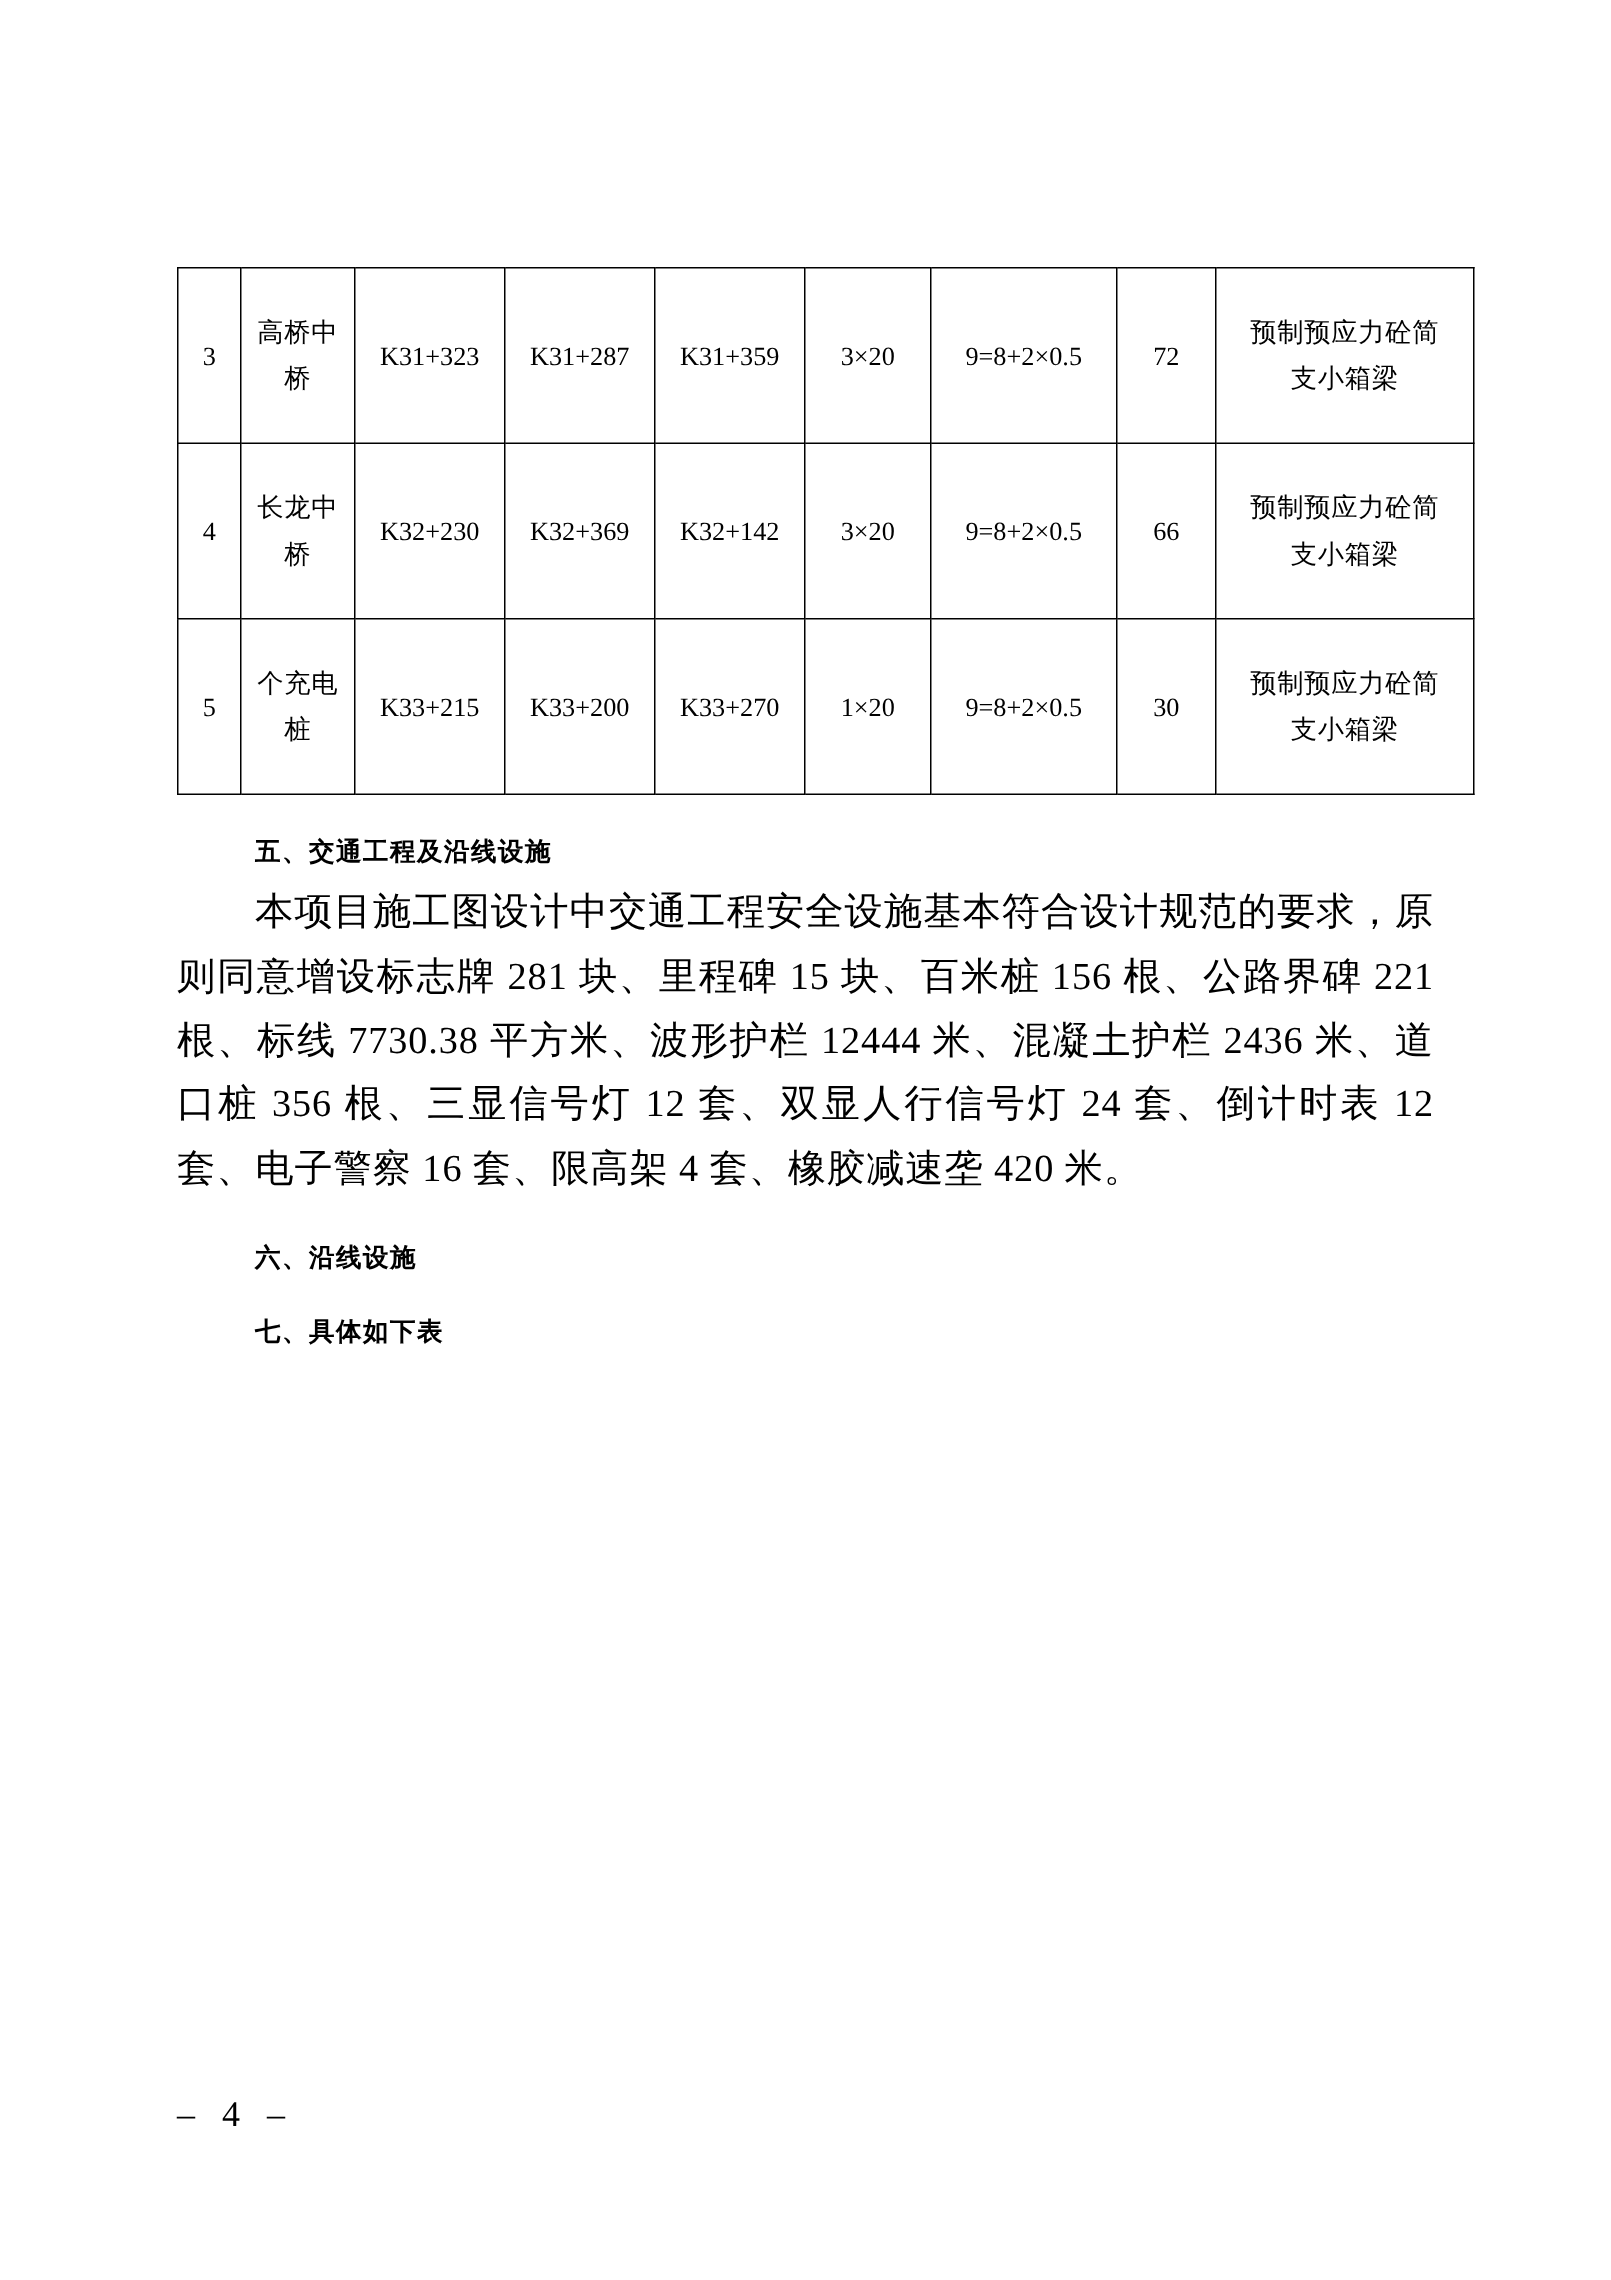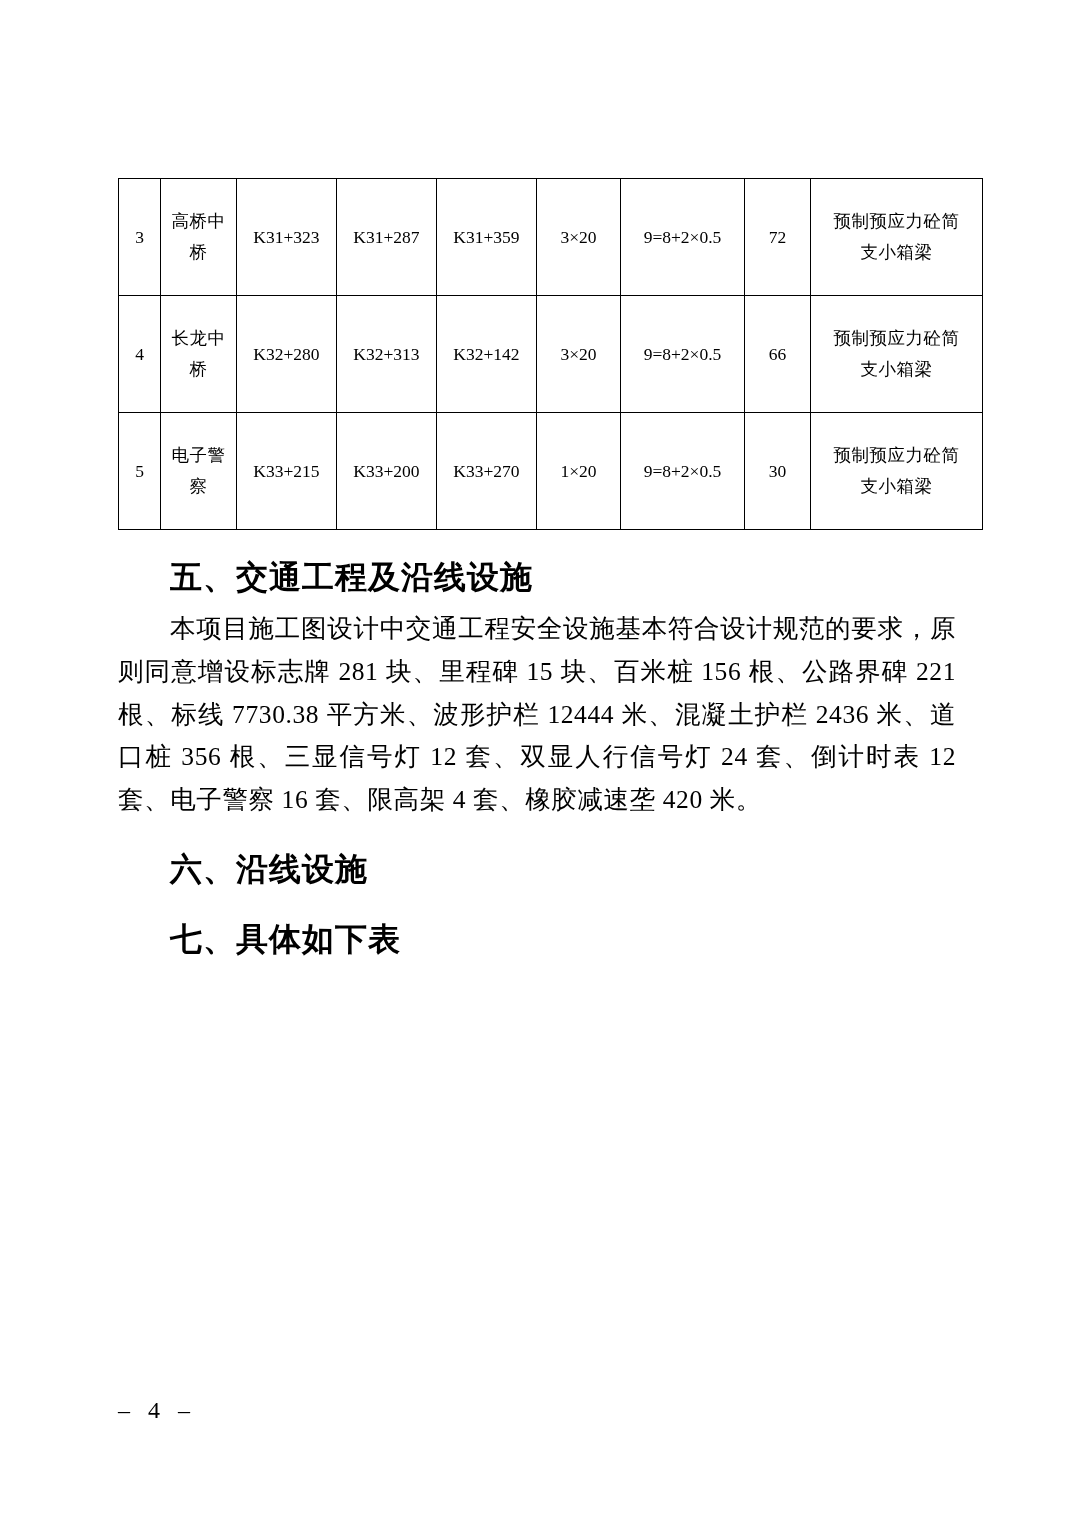--- a/index.html
+++ b/index.html
@@ -56,21 +56,21 @@
   }
   .cell-note {
     line-height: 2.0;
     letter-spacing: 0.5px;
   }
 
   
   .sec-head {
     font-family: "Liberation Sans", "DejaVu Sans", sans-serif;
     font-weight: bold;
-    font-size: 32px;
+    font-size: 17px;
     letter-spacing: 1px;
     margin: 26px 0 8px 0;
     text-indent: 52px;
   }
   p.body {
     font-size: 25.5px;
     line-height: 1.68;
     text-align: justify;
     text-justify: inter-ideograph;
     margin: 0 0 4px 0;
@@ -113,34 +113,34 @@
         <td>9=8+2×0.5</td>
         <td>72</td>
         <td class="cell-note">
           <div>预制预应力砼简</div>
           <div>支小箱梁</div>
         </td>
       </tr>
       <tr>
         <td>4</td>
         <td class="cell-name">长龙中桥</td>
-        <td>K32+280</td>
-        <td>K32+313</td>
+        <td>K32+230</td>
+        <td>K32+369</td>
         <td>K32+142</td>
         <td>3×20</td>
         <td>9=8+2×0.5</td>
         <td>66</td>
         <td class="cell-note">
           <div>预制预应力砼简</div>
           <div>支小箱梁</div>
         </td>
       </tr>
       <tr>
         <td>5</td>
-        <td class="cell-name">电子警察</td>
+        <td class="cell-name">个充电桩</td>
         <td>K33+215</td>
         <td>K33+200</td>
         <td>K33+270</td>
         <td>1×20</td>
         <td>9=8+2×0.5</td>
         <td>30</td>
         <td class="cell-note">
           <div>预制预应力砼简</div>
           <div>支小箱梁</div>
         </td>

